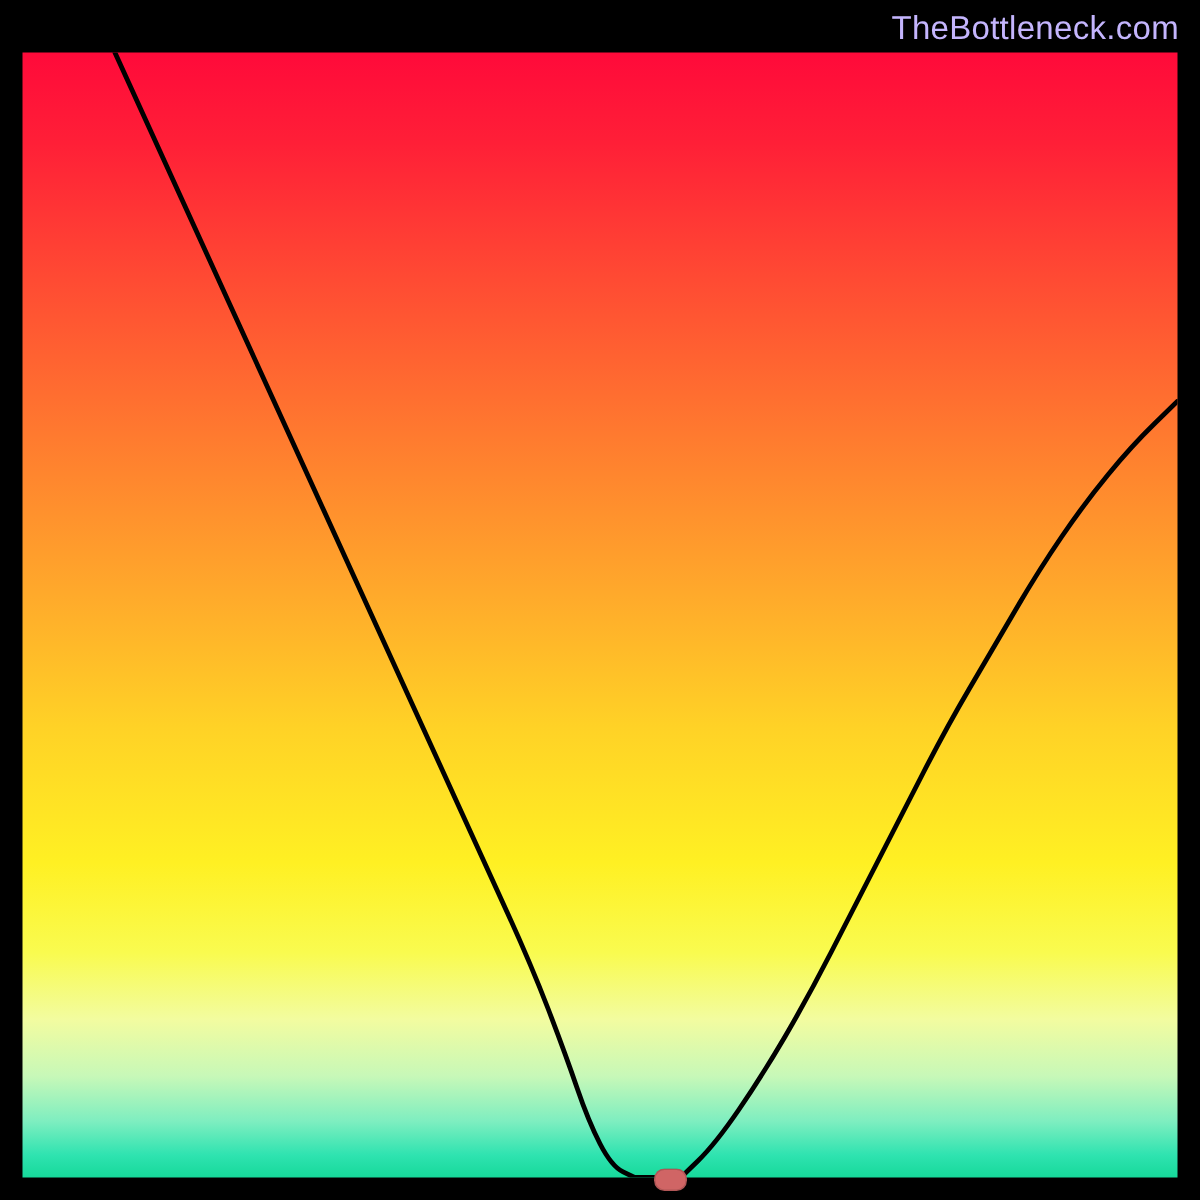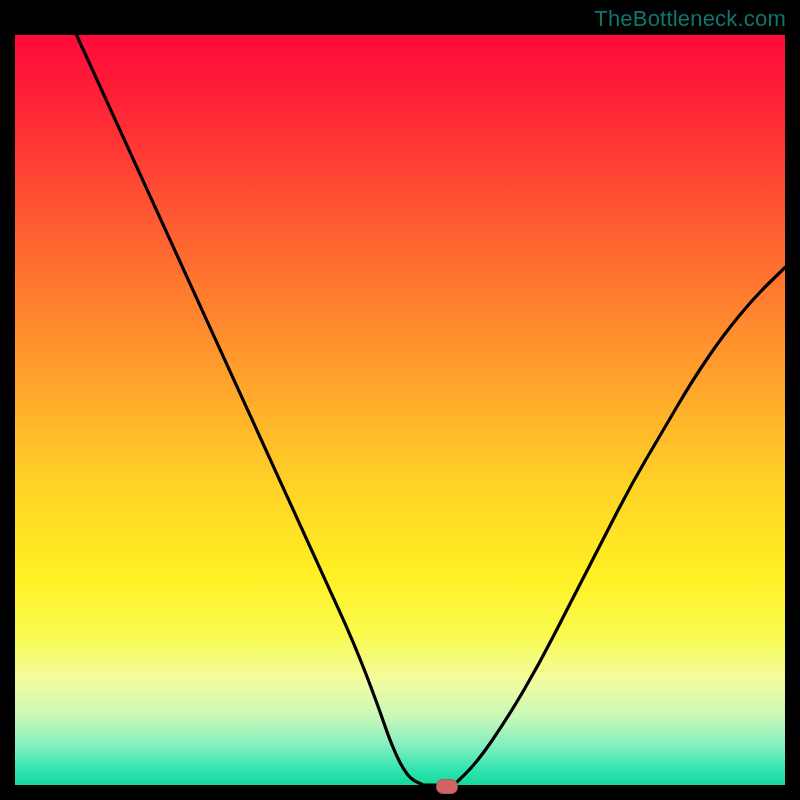--- a/index.html
+++ b/index.html
@@ -40,21 +40,21 @@
       #2fe3b0 98%,
       #16d99a 100%
     );
   }
   .watermark {
     position: absolute;
     top: 6px;
     right: 14px;
     font-family: Arial, Helvetica, sans-serif;
     font-size: 22px;
-    color: #0f766e;
+    color: #c4b5fd;
     letter-spacing: 0.2px;
   }
   svg.curve {
     position: absolute;
     left: 0;
     top: 0;
     width: 770px;
     height: 750px;
   }
   .marker {

